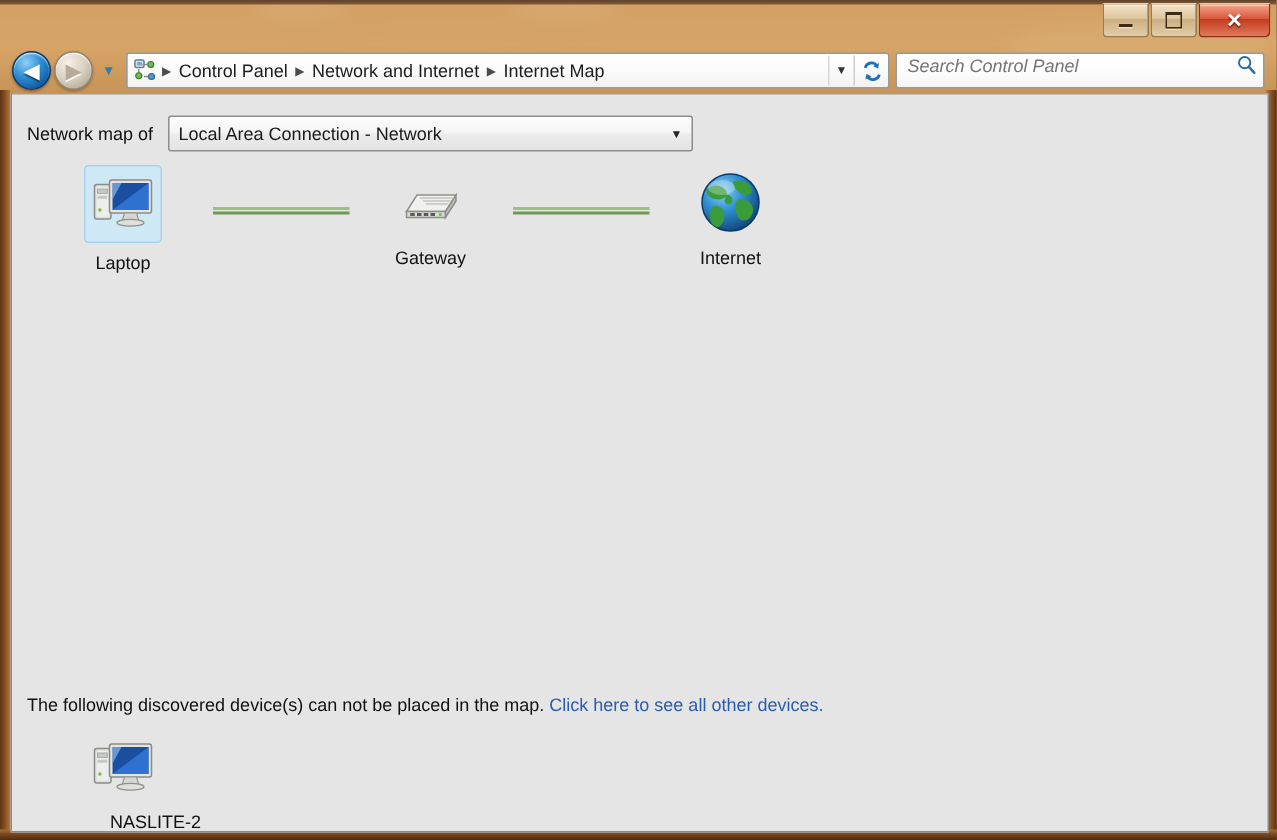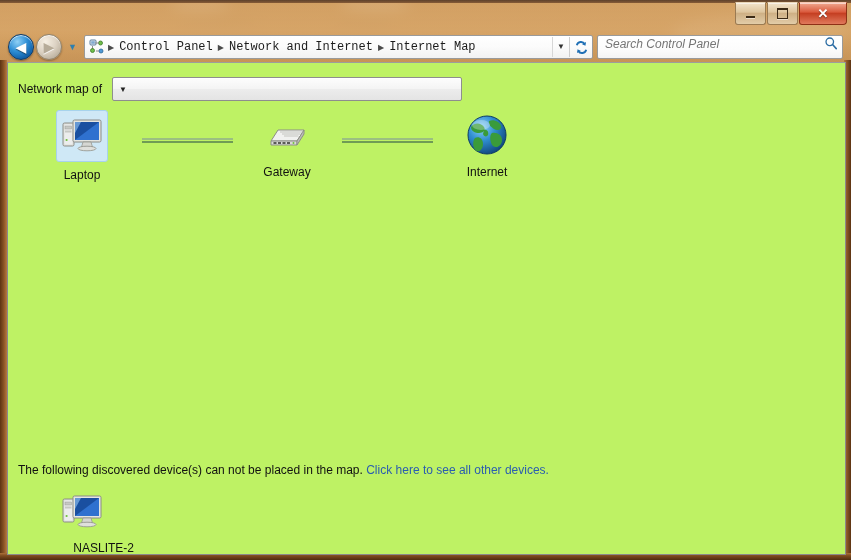--- a/index.html
+++ b/index.html
@@ -183,21 +183,20 @@
     overflow: hidden;
     white-space: nowrap;
     font-size: 12px;
     color: #1c1c1c;
     min-width: 0;
   }
   .crumb {
     padding: 1px 4px;
     border-radius: 2px;
     cursor: default;
-    font-family: Liberation Mono, monospace;
   }
   .crumb-sep {
     color: #4b4b4b;
     font-size: 8px;
     padding: 0 1px;
     display: inline-block;
   }
   #addr-dropdown {
     width: 16px; flex: 0 0 auto;
     text-align: center;
@@ -247,21 +246,21 @@
     display:flex; align-items:center; justify-content:center;
   }
 
   
   #content {
     position: absolute;
     left: 7px;
     top: 62px;
     width: 837px;
     height: 491px;
-    background: #bef264;
+    background: #e5e5e5;
     border: 1px solid #8a8a8a;
     border-top: 1px solid #9d9d9d;
     overflow: hidden;
   }
 
   
   #frame-left { position:absolute; left:0; top:60px; width:7px; height:500px;
     background: linear-gradient(90deg,#5c3312,#8a5526 55%, #b8793f 100%); }
   #frame-right { position:absolute; right:0; top:60px; width:7px; height:500px;
     background: linear-gradient(270deg,#5c3312,#8a5526 55%, #b8793f 100%); }
@@ -480,20 +479,21 @@
 
   <div id="frame-left"></div>
   <div id="frame-right"></div>
   <div id="frame-bottom"></div>
 
   <div id="content">
 
     <div id="map-toolbar">
       <div id="map-of-label">Network map of</div>
       <div id="network-select">
+        <div id="network-select-value">Local Area Connection - Network</div>
         <div id="network-select-arrow">▼</div>
       </div>
     </div>
 
     <div id="other-devices-note">
       <span>The following discovered device(s) can not be placed in the map.</span>
       <a id="other-devices-link" href="#">Click here to see all other devices.</a>
     </div>
 
     <div id="topology">

